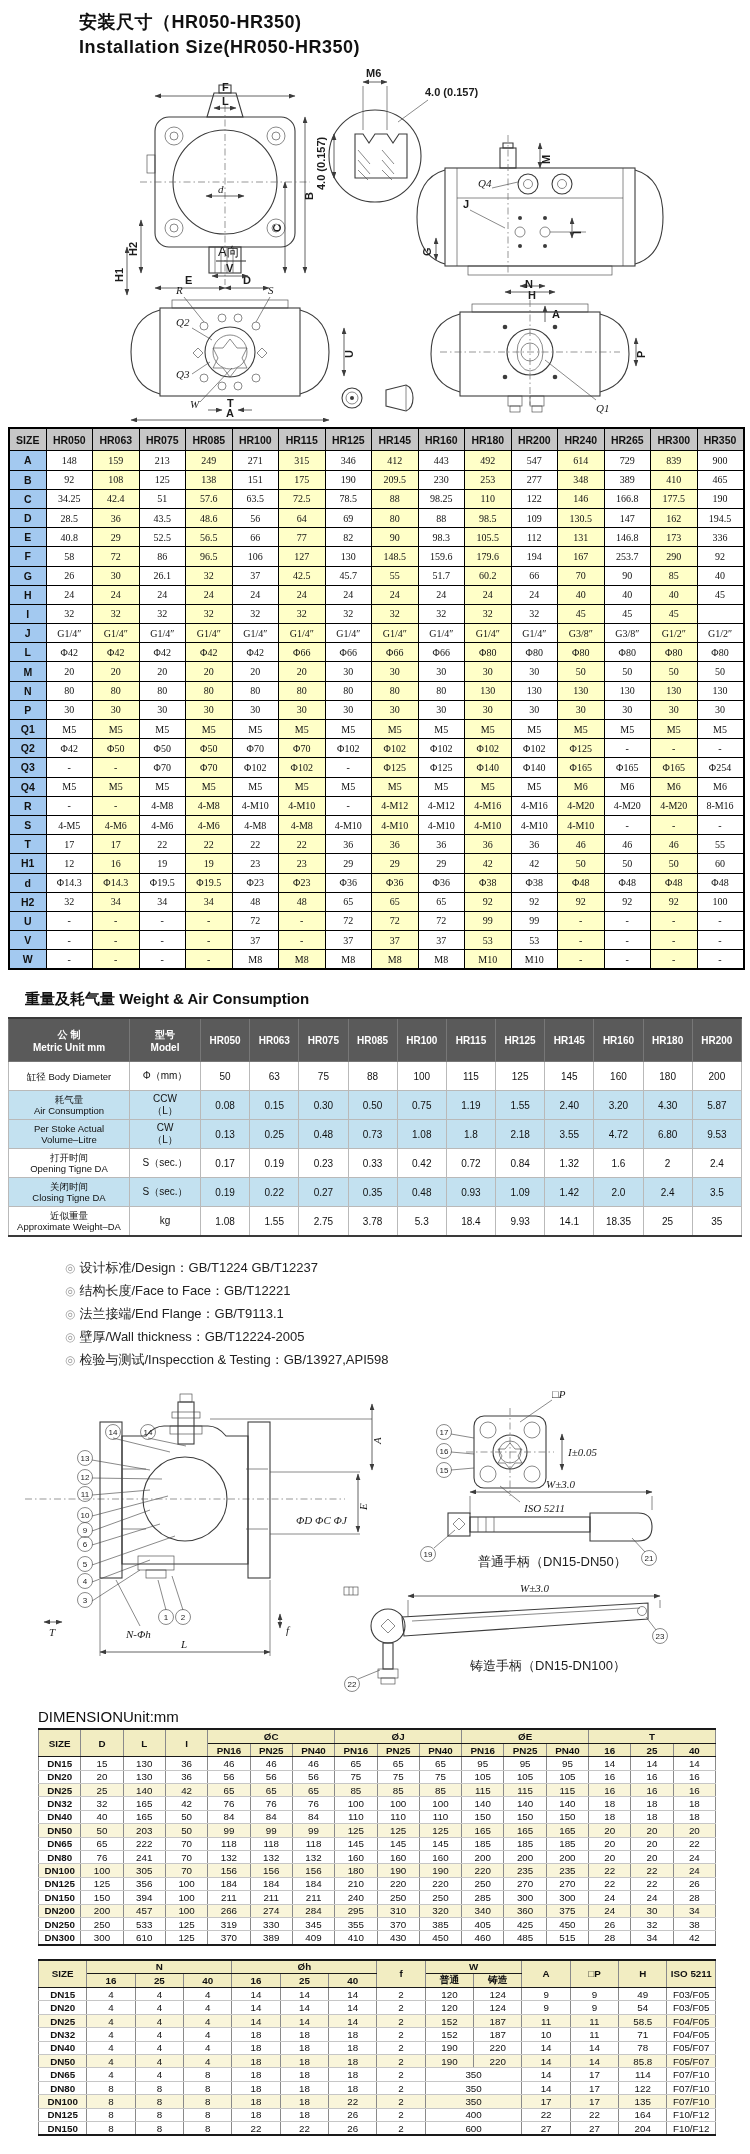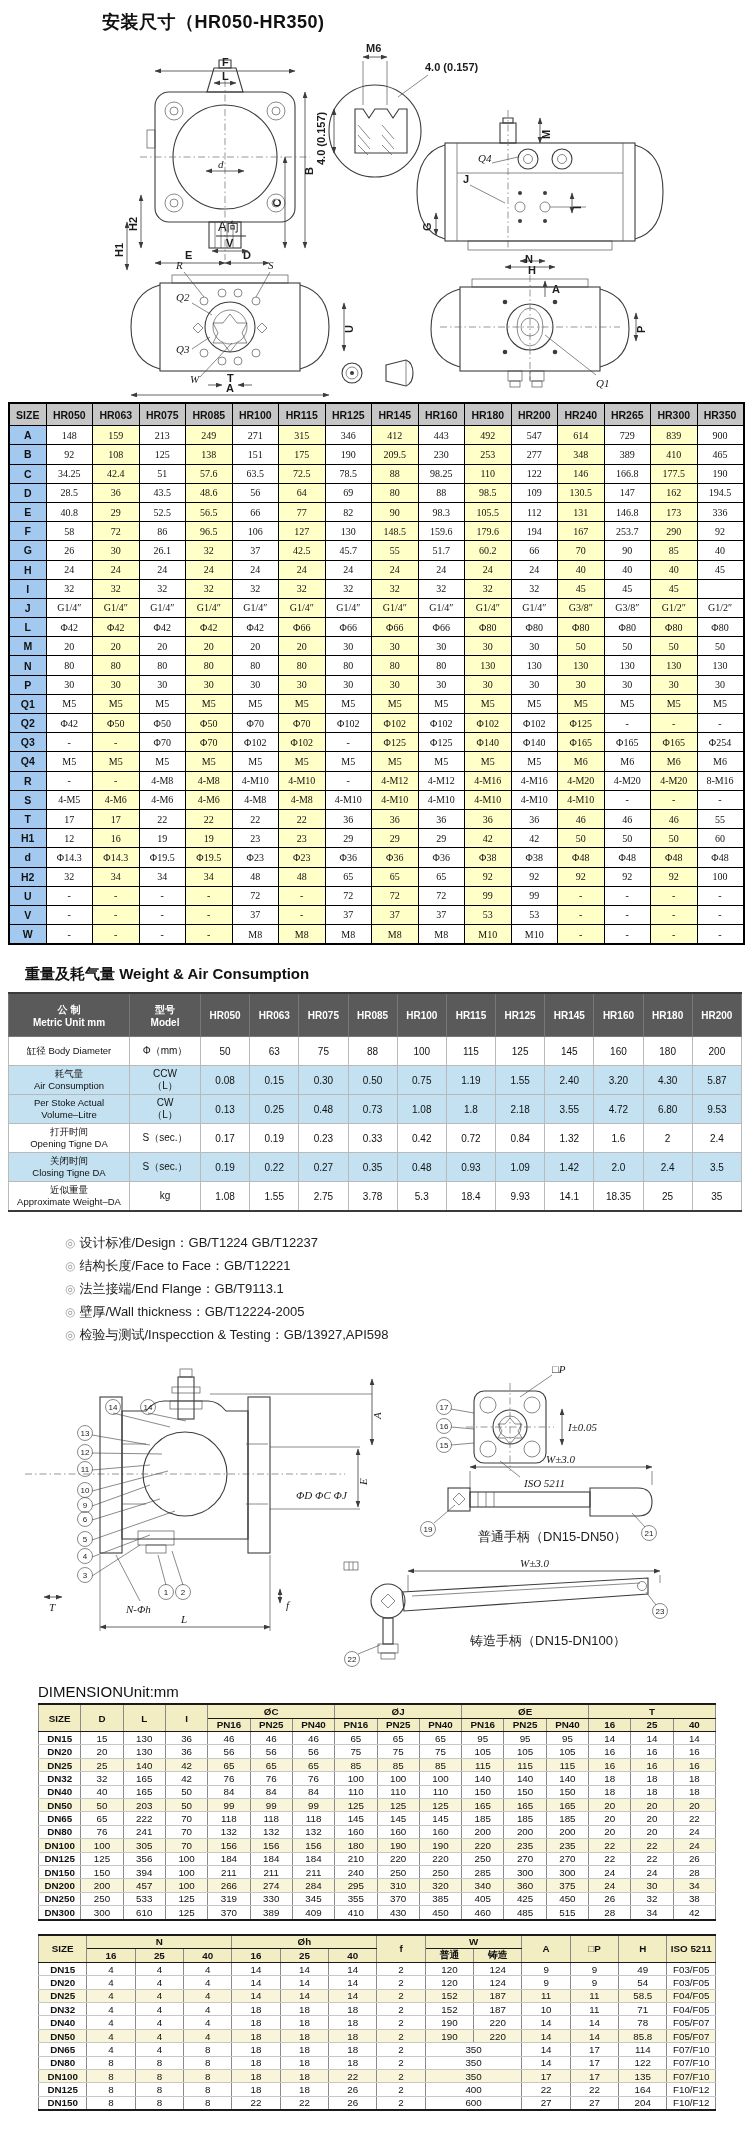--- a/index.html
+++ b/index.html
@@ -1,17 +1,17 @@
 <!DOCTYPE html>
 <html><head>
 <meta charset="utf-8">
 <style>
   html,body{margin:0;padding:0;background:#fff}
   body{width:750px;height:2154px;overflow:hidden;font-family:"Liberation Sans",sans-serif;color:#111}
-  .titleblock{padding:10px 0 0 102px}
+  .titleblock{padding:10px 0 0 79px}
   .titleblock div{font-size:18px;font-weight:700;line-height:1.4;letter-spacing:.5px}
   
   svg{display:block}
   .ln{fill:none;stroke:#3c3c3c;stroke-width:1.1}
   .thin{fill:none;stroke:#4a4a4a;stroke-width:.65}
   .dim{fill:none;stroke:#3c3c3c;stroke-width:.8}
   .dsh{fill:none;stroke:#6a6a6a;stroke-width:.7;stroke-dasharray:7 3 1.5 3}
   .fl{fill:#3c3c3c;stroke:none}
   text.lab{font:italic 11px "Liberation Serif",serif;fill:#1c1c1c}
   text.labB{font:bold 11px "Liberation Sans",sans-serif;fill:#1c1c1c}
@@ -47,20 +47,21 @@
   .dim-table thead tr.sub th{border-bottom:1.5px solid #1a1a1a}
   .dim-table tbody tr.stripe td,.dim-table tbody tr.stripe th{background:#f9f5da}
   .dim-table tbody th{font-weight:700}
   .dim-table2{margin-top:13px}
 </style>
 </head>
 <body>
 
 <div class="titleblock">
   <div>安装尺寸（HR050-HR350)</div>
+  <div>Installation Size(HR050-HR350)</div>
 </div>
 
 <svg width="750" height="362" viewBox="0 0 750 362">
   <defs>
     <marker id="ar" markerWidth="9" markerHeight="8" refX="7.5" refY="3" orient="auto-start-reverse">
       <path d="M0,0 L8,3 L0,6 z" fill="#3c3c3c"></path>
     </marker>
   </defs>
 
   <g>

